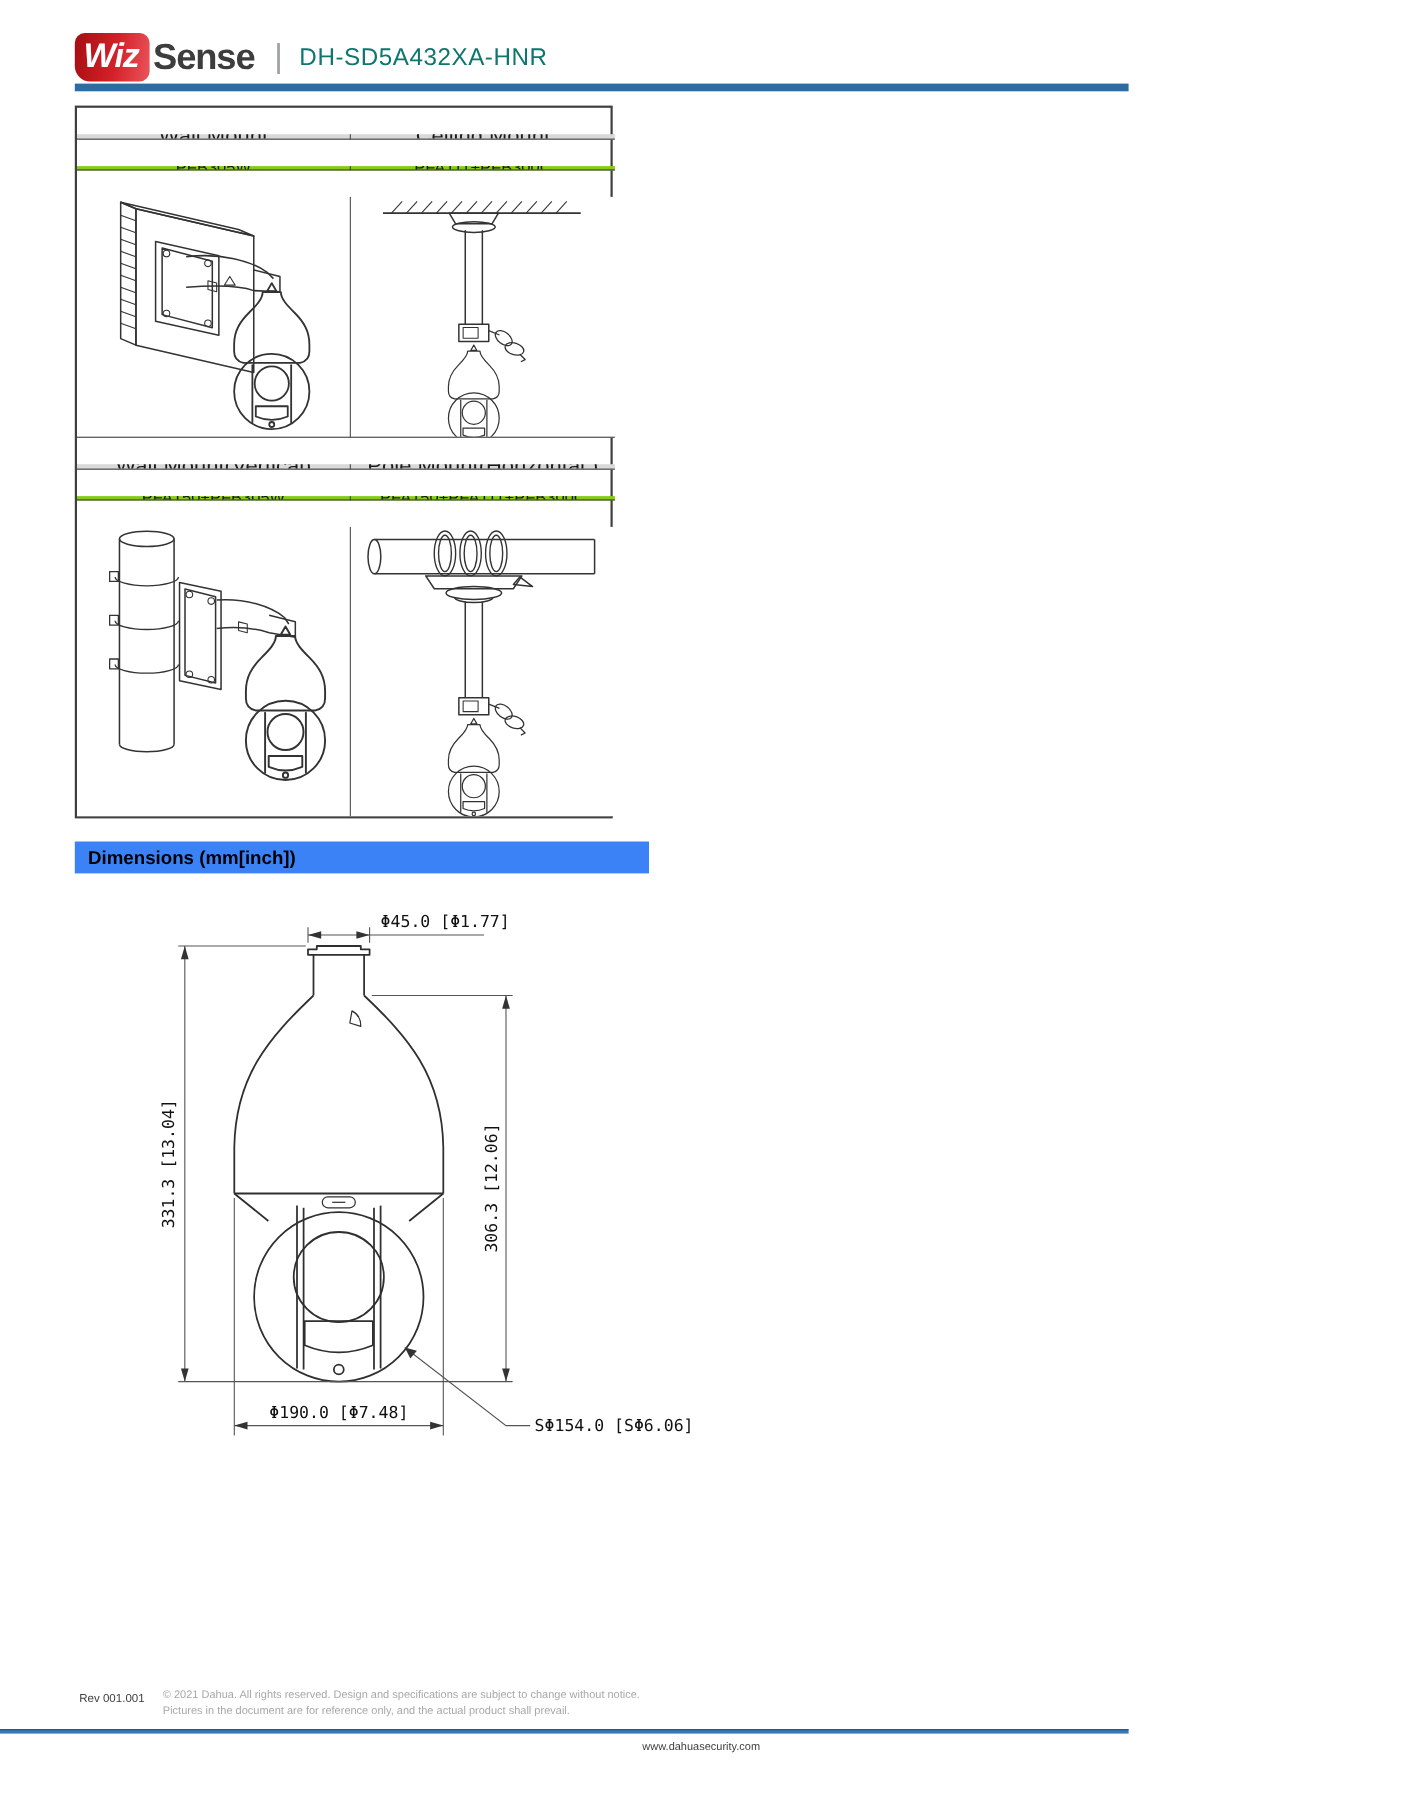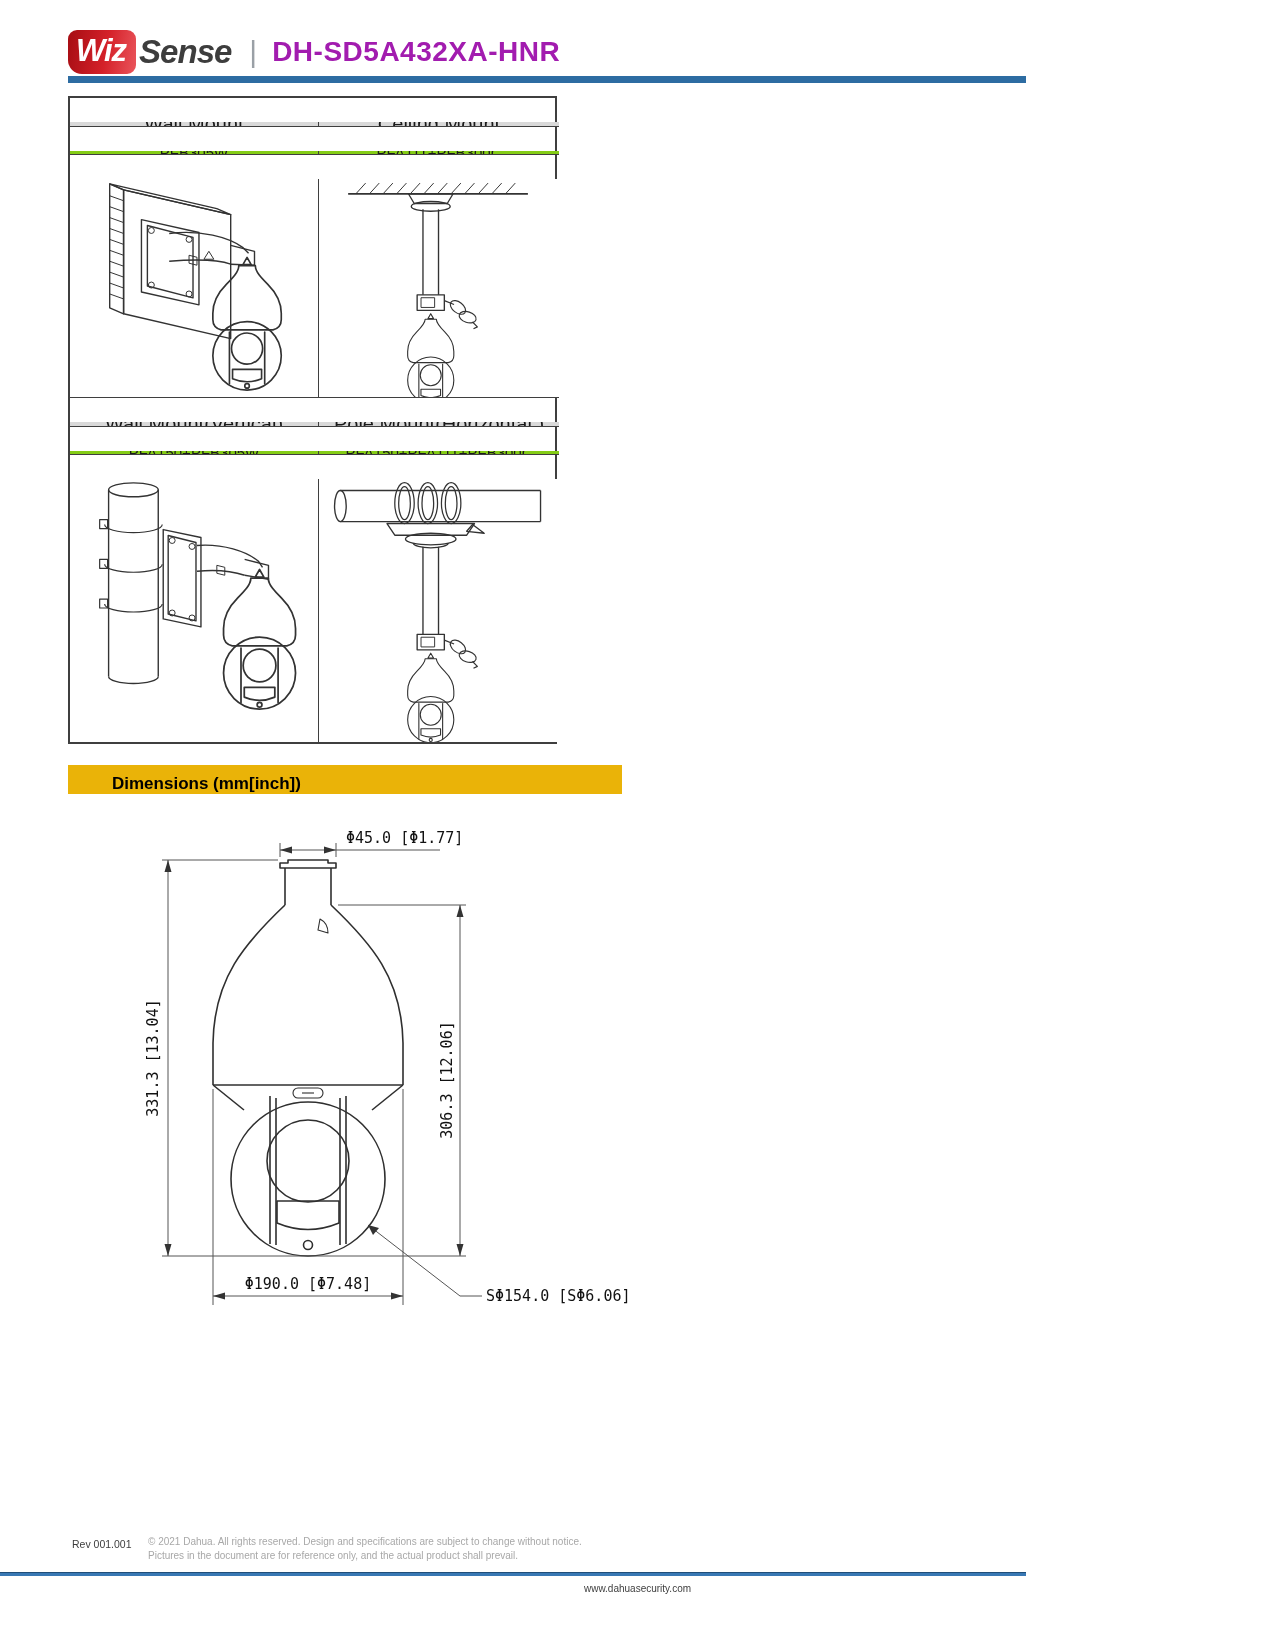--- a/index.html
+++ b/index.html
@@ -4,41 +4,41 @@
 <style>
   html,body{margin:0;padding:0;background:#fff;}
   .page{position:relative;width:1026px;height:1650px;background:#ffffff;overflow:hidden;
         font-family:"Liberation Sans",sans-serif;color:#222;}
 
   
   .hdr{position:absolute;left:68px;top:30px;display:flex;align-items:center;}
   .logo-wiz{display:inline-block;background:linear-gradient(100deg,#a60d13,#d42129 55%,#ea555c);
             color:#fff;font-style:italic;font-weight:bold;font-size:31px;line-height:40px;
             padding:1px 10px 3px 8px;border-radius:9px 9px 9px 14px;letter-spacing:-1px;}
-  .logo-sense{font-style:italic;font-weight:bold;font-size:33px;color:#3d3d3d;margin-left:3px;letter-spacing:-1px;}
+  .logo-sense{font-weight:bold;font-size:33px;color:#3d3d3d;margin-left:3px;letter-spacing:-1px;}
   .hdr-sep{color:#9aa0a6;font-size:30px;font-weight:300;margin:0 15px 0 18px;}
-  .hdr-model{color:#a21caf;font-size:28px;font-weight:700;letter-spacing:0.5px;}
+  .hdr-model{color:#0f766e;font-size:22px;font-weight:400;letter-spacing:0.5px;}
   .hdr-bar{position:absolute;left:68px;top:76px;width:1139px;height:7px;background:#2d6ca2;}
 
   
   .mount-table{position:absolute;left:68px;top:96px;width:489px;
                display:grid;grid-template-columns:249px 240px;
                grid-template-rows:29px 28px 243px 29px 28px 287px;
                border:2px solid #3f3f3f;box-sizing:border-box;}
   .mcell{border-right:1.5px solid #3f3f3f;border-bottom:1.5px solid #3f3f3f;box-sizing:border-box;
          display:flex;align-items:center;justify-content:center;overflow:hidden;margin-top:24px;}
   .mcell.last-col{border-right:none;}
   .mcell.last-row{border-bottom:none;}
   .mtitle{background:#d9d9d9;font-size:20px;color:#1a1a1a;}
   .mmodel{background:#84cc16;font-size:15px;color:#1a1a1a;}
   .mdraw{background:#fff;}
 
   
-  .dim-bar{position:absolute;left:68px;top:765px;width:522px;height:29px;background:#eab308;
-           display:flex;align-items:flex-end;padding-left:32px;}
+  .dim-bar{position:absolute;left:68px;top:765px;width:522px;height:29px;background:#3b82f6;
+           display:flex;align-items:center;}
   .dim-bar span{font-weight:bold;font-size:17px;color:#000;padding-left:12px;}
   .dim-svg{position:absolute;left:130px;top:793px;}
 
   .dimtext{font-family:"DejaVu Sans Mono",monospace;font-size:15px;fill:#111;}
 
   
   .foot-rev{position:absolute;left:72px;top:1538px;font-size:10.5px;font-weight:500;color:#3d3d3d;}
   .foot-copy{position:absolute;left:148px;top:1535px;font-size:10px;line-height:14px;color:#a8a8a8;}
   .foot-line{position:absolute;left:0;top:1572px;width:1275px;height:3px;background:#3878b4;border-top:1px solid #1f4e79;}
   .foot-site{position:absolute;left:0;top:1583px;width:1275px;text-align:center;font-size:10px;color:#404040;}

